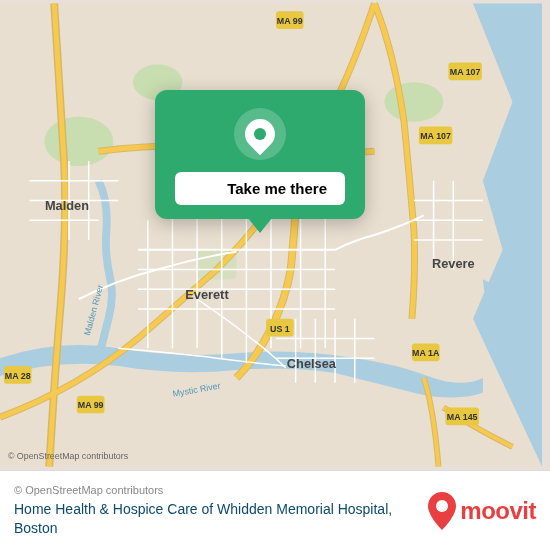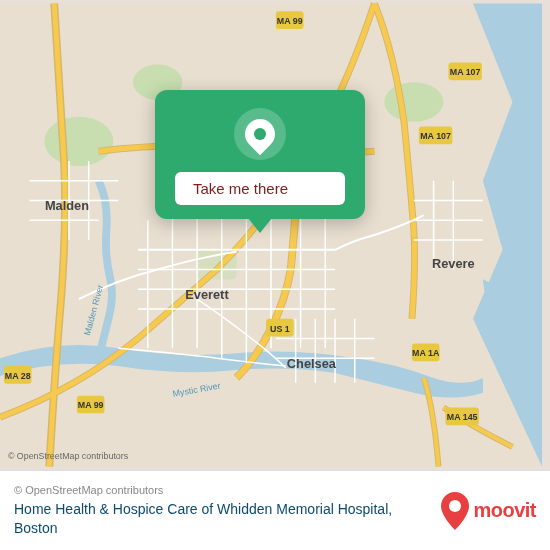--- a/index.html
+++ b/index.html
@@ -82,29 +82,29 @@
       height: 12px;
       background: #2eaa6e;
       border-radius: 50%;
       top: 50%;
       left: 50%;
       transform: translate(-50%, -50%);
     }
 
     .take-me-btn {
       background: white;
-      color: #7f1d1d;
+      color: #000000;
       border: none;
       border-radius: 6px;
       padding: 8px 18px;
       font-size: 15px;
-      font-weight: 400;
+      font-weight: 700;
       cursor: pointer;
       width: 100%;
-      text-align: left;
+      text-align: right;
     }
 
     
     .footer {
       position: absolute;
       bottom: 0;
       left: 0;
       width: 550px;
       height: 80px;
       background: white;
@@ -132,21 +132,21 @@
     }
 
     .moovit-logo {
       display: flex;
       align-items: center;
       gap: 4px;
       margin-left: 14px;
     }
 
     .moovit-text {
-      font-size: 20px;
+      font-size: 24px;
       font-weight: bold;
       color: #e84040;
       letter-spacing: -0.5px;
     }
     .shield-text { font-size: 9px; font-weight: bold; fill: #333; text-anchor: middle; }
   </style>
 </head>
 <body>
 
 <div class="map-container">

